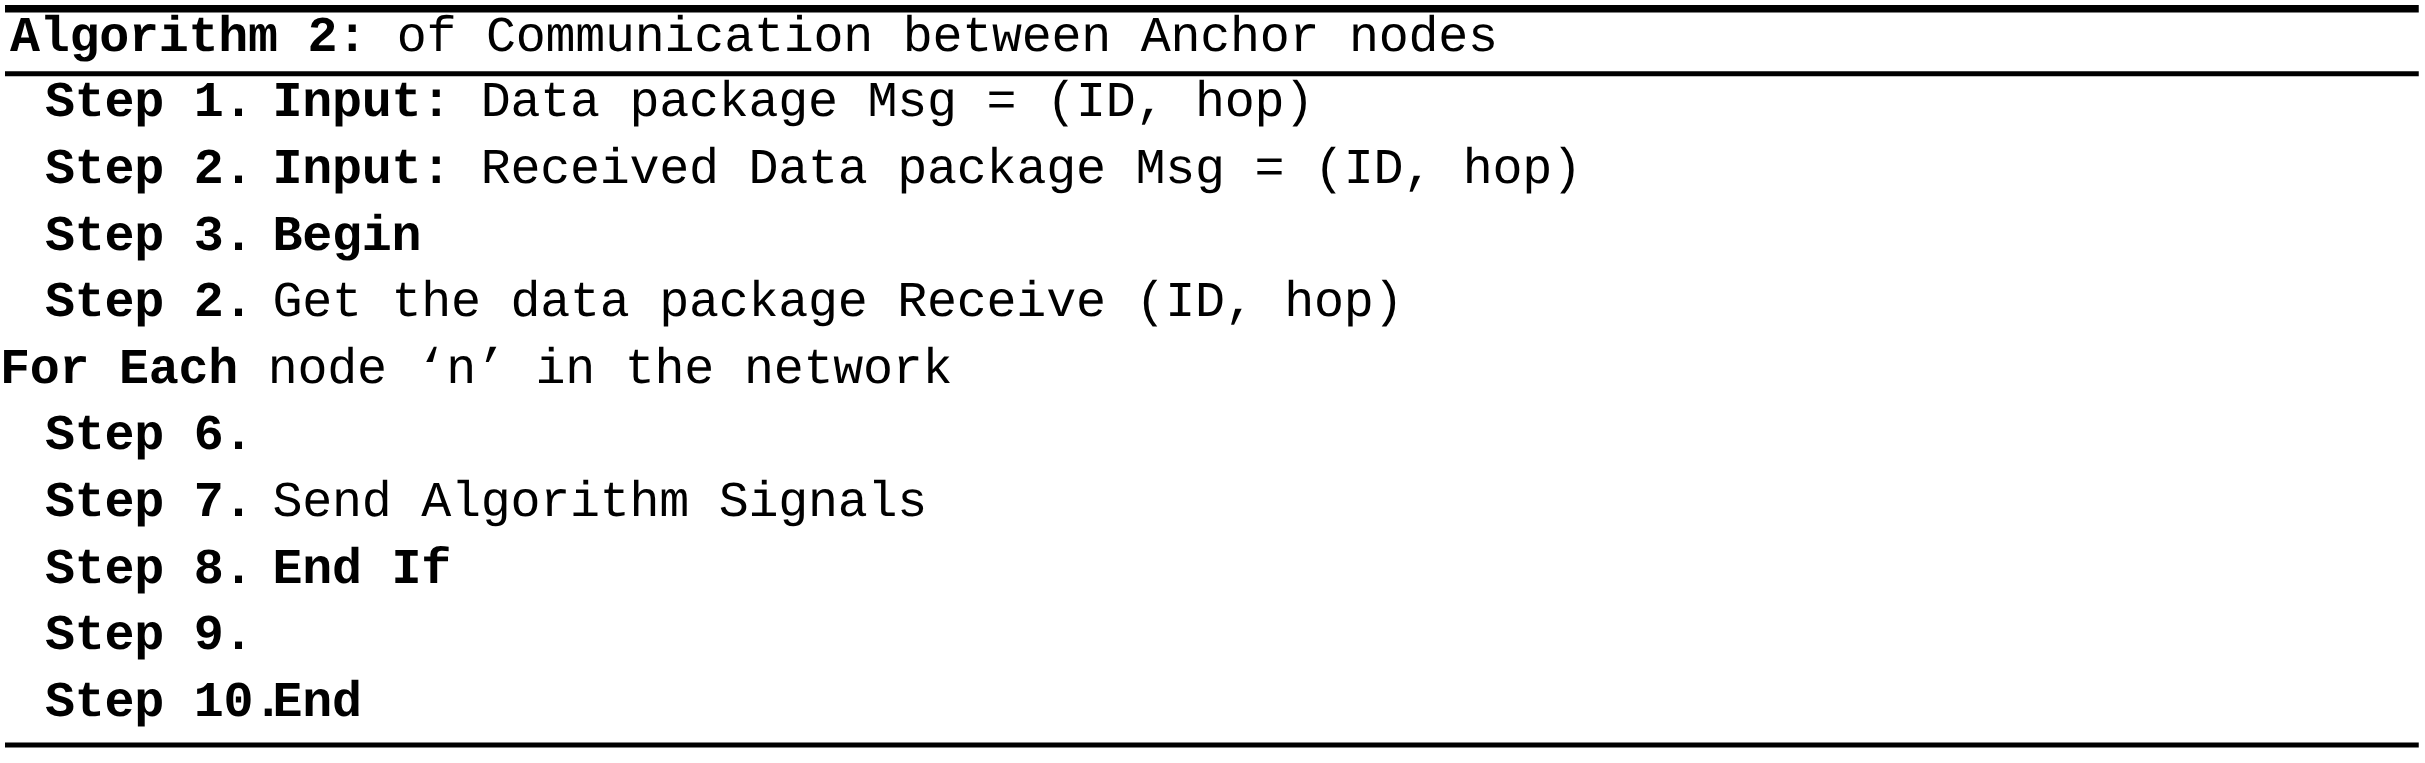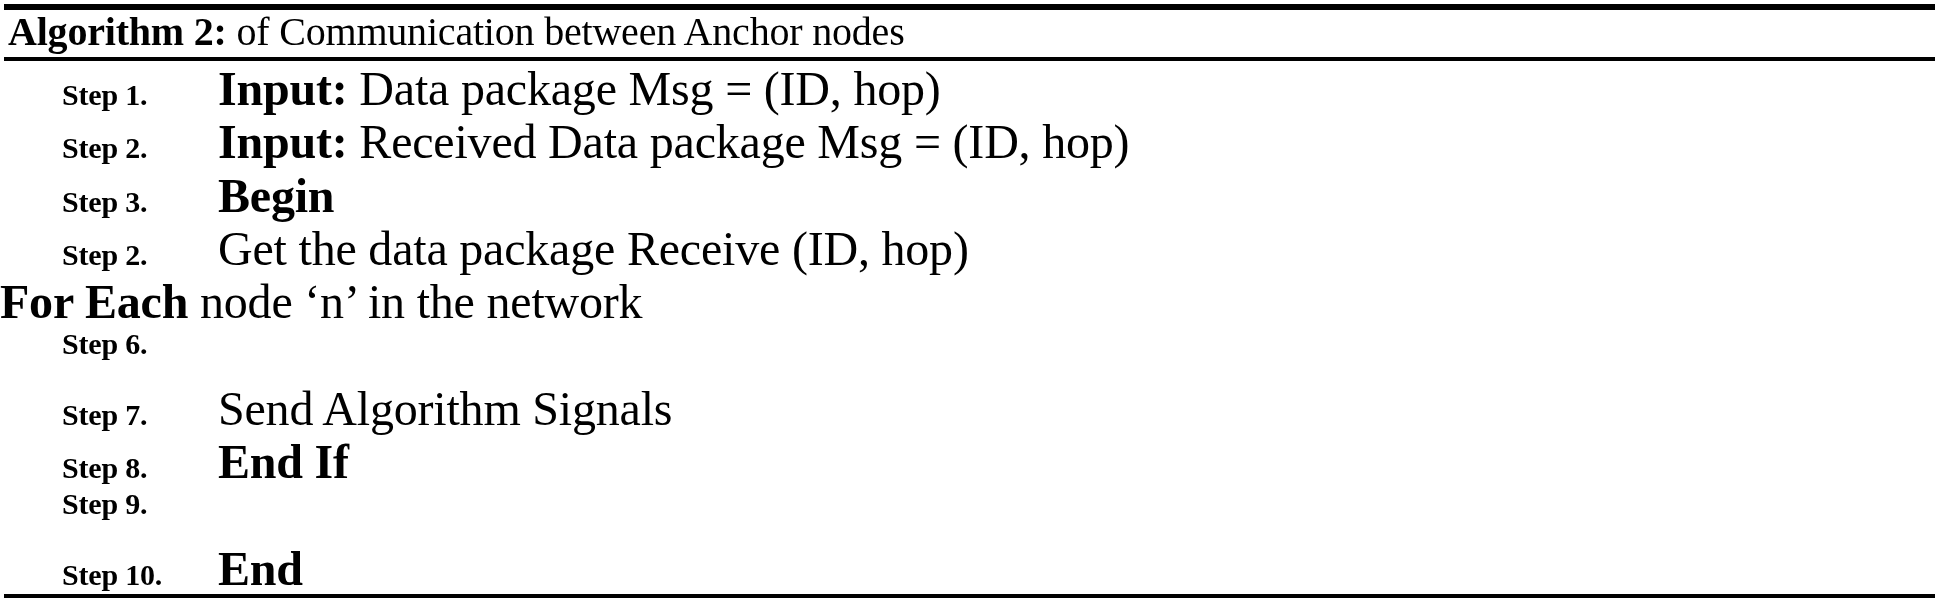--- a/index.html
+++ b/index.html
@@ -13,20 +13,21 @@
     font-family: "Liberation Serif", "DejaVu Serif", serif;
     color: #000000;
     overflow: hidden;
   }
 
   .algorithm-box {
     position: relative;
     width: 1800px;
     height: 610px;
     box-sizing: border-box;
+    font-family: Liberation Mono, monospace;
   }
 
   
   .rule {
     position: absolute;
     left: 4px;
     width: 1931px;
     background: #000000;
   }
   .rule-top    { top: 4px;   height: 6px; }
@@ -59,28 +60,28 @@
     width: 1940px;
   }
   .step-row {
     display: flex;
     align-items: baseline;
     height: 53.3px;
     white-space: nowrap;
   }
   .step-label {
     width: 218px;
-    padding-left: 62px;
+    padding-left: 36px;
     box-sizing: border-box;
     font-weight: bold;
-    font-size: 30px;
+    font-size: 40px;
     letter-spacing: -0.2px;
   }
   .step-body {
-    font-size: 48px;
+    font-size: 40px;
     font-weight: normal;
     letter-spacing: -0.2px;
   }
   .step-body .kw {
     font-weight: bold;
   }
   .step-body .rest {
     font-weight: normal;
   }
   .step-body.all-bold .rest {

